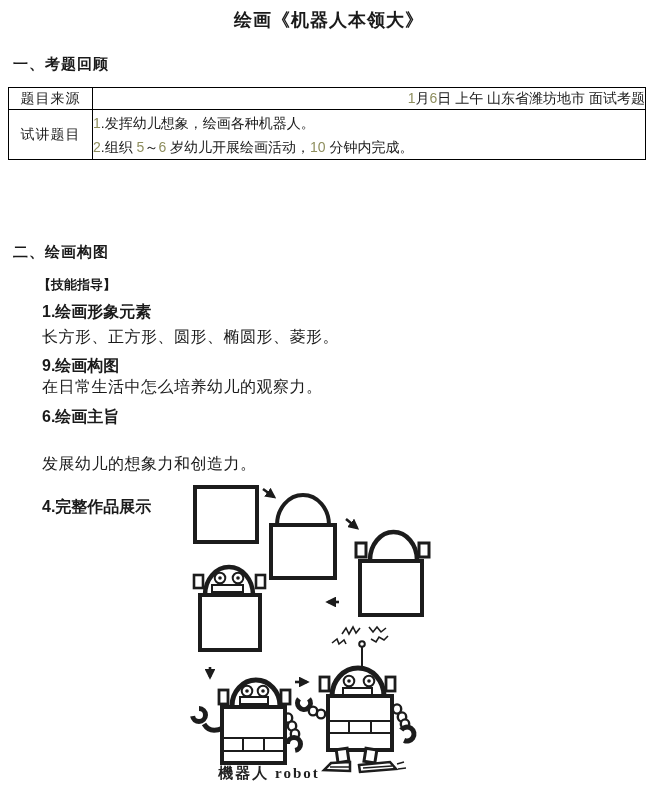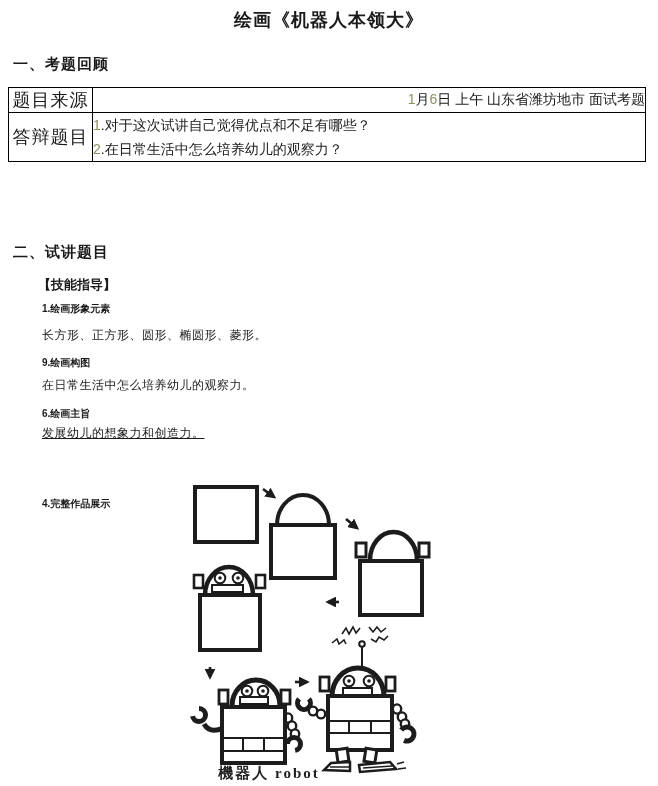--- a/index.html
+++ b/index.html
@@ -16,34 +16,34 @@
     font-size:15px;font-weight:700;letter-spacing:1px;
   }
   .h2-1{top:55px;left:13px;}
   .h2-2{top:243px;left:13px;}
   table.exam{
     position:absolute;top:87px;left:8px;width:638px;
     border-collapse:collapse;table-layout:fixed;
     font-size:14px;
   }
   table.exam td{border:1px solid #000;vertical-align:middle;padding:0;}
-  td.lbl{width:83px;text-align:center;font-size:18px;letter-spacing:1px;}
+  td.lbl{width:83px;text-align:center;font-size:14px;letter-spacing:1px;}
   td.val{padding:2px 6px 2px 17px;}
   tr.r1{height:22px;}
   tr.r2{height:50px;}
   tr.r3{height:46px;}
   .cline{line-height:24px;white-space:nowrap;}
   td.cen{text-align:right;padding-left:0;}
   .dg{color:#8e8e5e;}
   .skill{top:276px;left:38px;font-size:13px;font-weight:700;}
-  .it{font-size:10px;font-weight:700;left:42px;}
-  .ib{font-size:12px;left:42px;letter-spacing:0.5px;}
+  .it{font-size:16px;font-weight:700;left:42px;}
+  .ib{font-size:16px;left:42px;letter-spacing:0.5px;}
   .it1{top:302px;} .ib1{top:327px;}
   .it2{top:356px;} .ib2{top:377px;}
-  .it3{top:407px;} .ib3{top:425px;text-decoration:underline;}
+  .it3{top:407px;} .ib3{top:454px;}
   .it4{top:457px;margin-top:40px;}
   .artwork{top:481px;left:183px;width:290px;height:305px;}
   svg .ln{stroke:#1c1c1c;fill:none;}
   svg .shape{stroke:#1c1c1c;fill:#ffffff;}
   svg text.cap{
     font-family:"Liberation Serif","DejaVu Serif",serif;
     font-weight:700;font-size:15px;fill:#222;letter-spacing:2px;
   }
 </style>
 </head>
@@ -52,31 +52,31 @@
 <div class="abs title">绘画《机器人本领大》</div>
 
 <div class="abs h2 h2-1">一、考题回顾</div>
 
 <table class="exam">
   <tbody>
       <tr class="r1">
     <td class="lbl">题目来源</td>
     <td class="val cen tint"><span class="dg">1</span>月<span class="dg">6</span>日 上午 山东省潍坊地市 面试考题</td>
   </tr>
-  <tr class="r3">
-    <td class="lbl">答辩题目</td>
+  <tr class="r2">
+    <td class="lbl">试讲题目</td>
     <td class="val">
-      <div class="cline tint"><span class="dg">1</span>.对于这次试讲自己觉得优点和不足有哪些？</div>
-      <div class="cline tint"><span class="dg">2</span>.在日常生活中怎么培养幼儿的观察力？</div>
+      <div class="cline tint"><span class="dg">1</span>.发挥幼儿想象，绘画各种机器人。</div>
+      <div class="cline tint"><span class="dg">2</span>.组织 <span class="dg">5</span>～<span class="dg">6</span> 岁幼儿开展绘画活动，<span class="dg">10</span> 分钟内完成。</div>
     </td>
   </tr>
 </tbody>
   </table>
 
-<div class="abs h2 h2-2">二、试讲题目</div>
+<div class="abs h2 h2-2">二、绘画构图</div>
 <div class="abs skill">【技能指导】</div>
 
 <div class="abs it it1">1.绘画形象元素</div>
 <div class="abs ib ib1">长方形、正方形、圆形、椭圆形、菱形。</div>
 <div class="abs it it2">9.绘画构图</div>
 <div class="abs ib ib2">在日常生活中怎么培养幼儿的观察力。</div>
 <div class="abs it it3">6.绘画主旨</div>
 <div class="abs ib ib3">发展幼儿的想象力和创造力。</div>
 <div class="abs it it4">4.完整作品展示</div>
 

